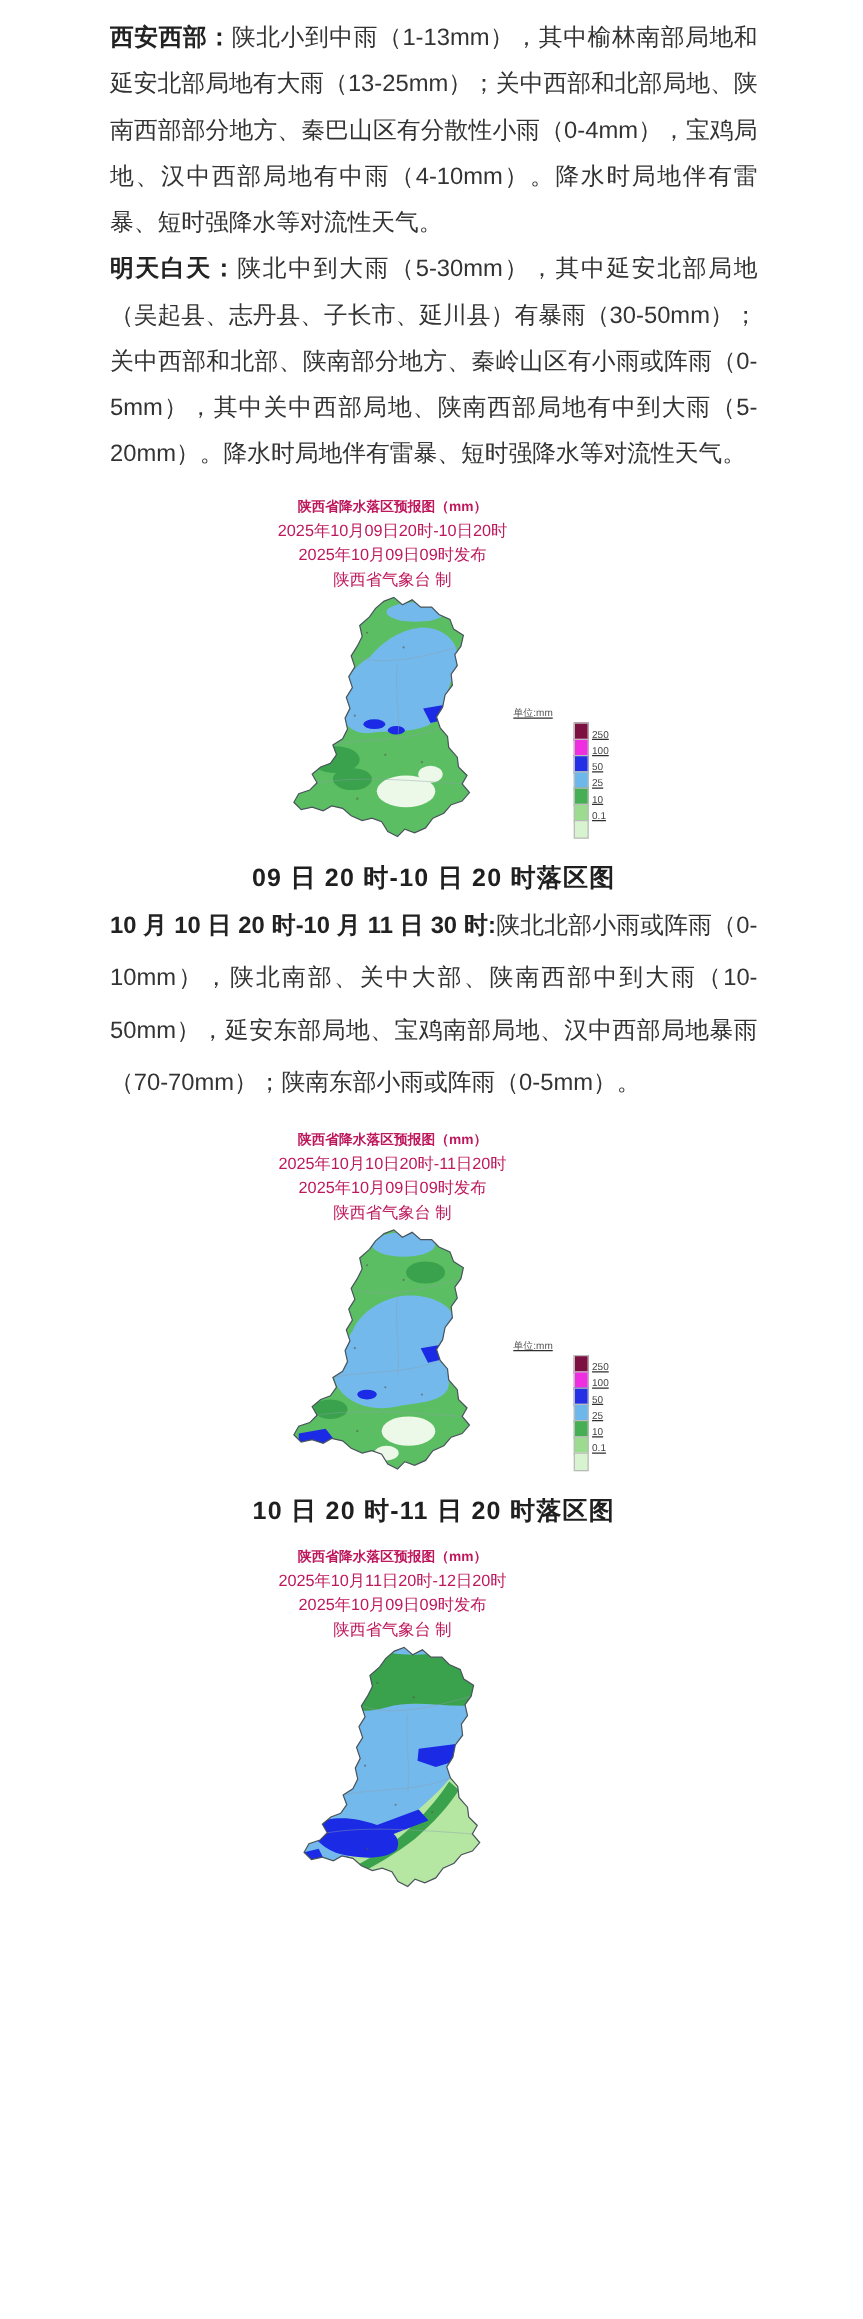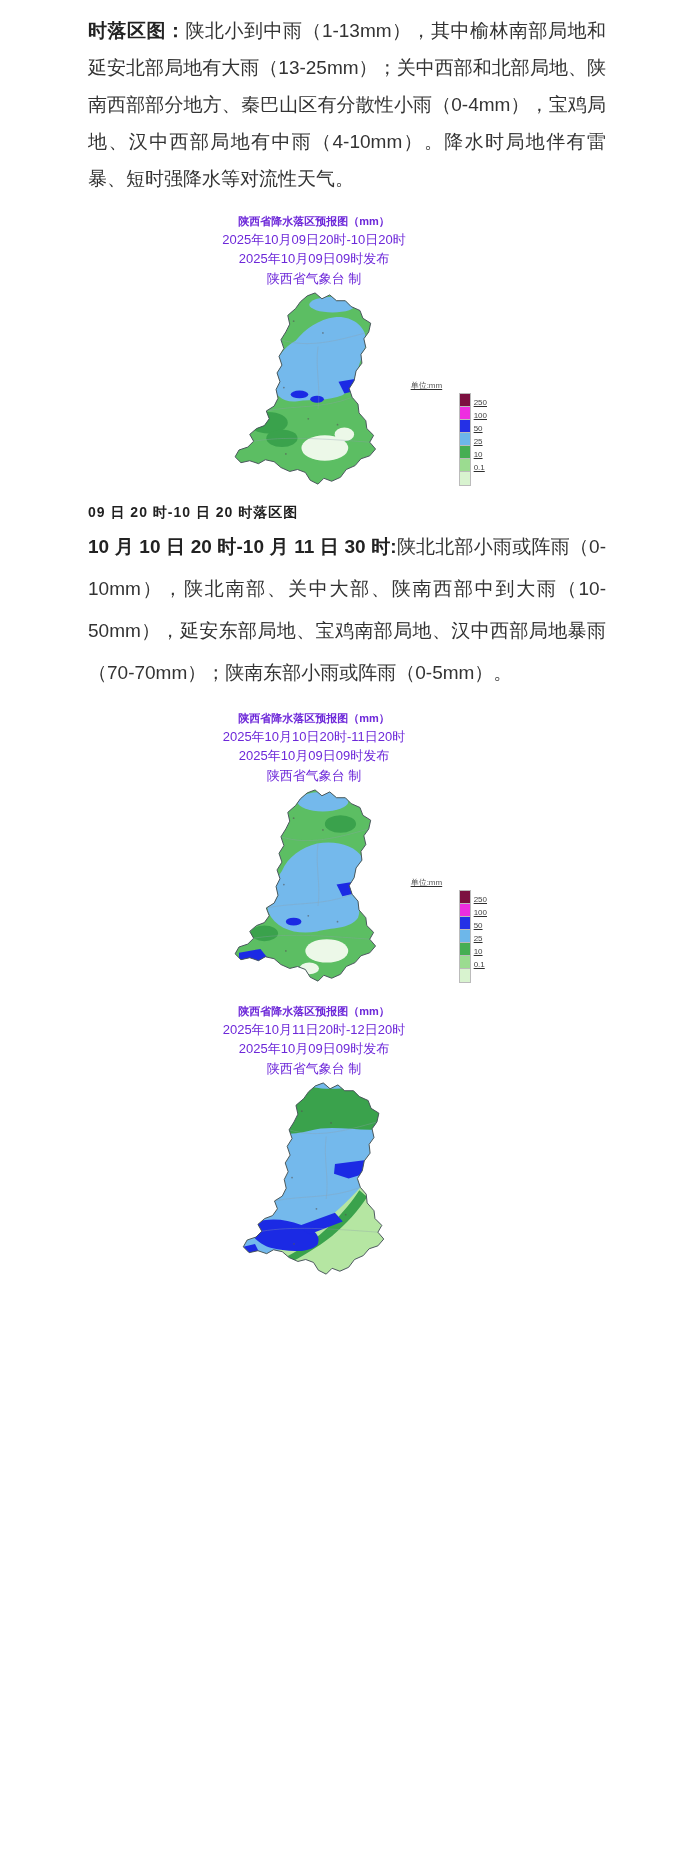--- a/index.html
+++ b/index.html
@@ -3,41 +3,42 @@
 <meta charset="utf-8">
 <style>
   html,body{margin:0;padding:0;background:#ffffff;}
   body{width:690px;font-family:"Liberation Sans","DejaVu Sans",sans-serif;color:#2e2e2e;}
   .content{padding:12px 84px 26px 88px;}
   .sec-title{font-size:21px;font-weight:bold;color:#222;margin:4px 0 10px 0;letter-spacing:2px;}
   p.fc{font-size:19px;line-height:37px;margin:0;text-align:justify;text-justify:inter-character;color:#333;}
   p.fc.wide{line-height:42px;}
   p.fc .lead{font-weight:bold;color:#222;}
   .map-fig{width:280px;margin:16px auto 6px auto;}
-  .map-header{width:214px;text-align:center;color:#6d28d9;line-height:1.5;}
+  .map-header{width:214px;text-align:center;color:#be185d;line-height:1.5;}
   .mh1{font-size:11px;font-weight:bold;}
   .mh2{font-size:13px;}
   .map-row{display:flex;align-items:flex-end;margin-top:2px;text-decoration:underline;}
   .map-svg{display:block;}
   .legend{margin-left:6px;margin-bottom:6px;}
   .legend-unit{font-size:8px;color:#555;margin-bottom:2px;white-space:nowrap;}
   .leg-row{display:flex;height:13px;margin-left:48px;}
   .swatch{width:10px;height:13px;border:0.5px solid #bbb;}
   .leg-label{font-size:8px;color:#444;margin-left:3px;transform:translateY(6px);line-height:1;}
-  .map-caption{font-size:14px;font-weight:bold;color:#1f1f1f;margin:14px 0 4px 0;letter-spacing:1px;white-space:nowrap;}
+  .map-caption{font-size:20px;font-weight:bold;color:#1f1f1f;text-align:center;margin:14px 0 4px 0;letter-spacing:1px;white-space:nowrap;}
 </style>
 </head>
 <body>
 
 <div class="content">
 
 
-  <p class="fc"><span class="lead">时落区图：</span><span>陕北小到中雨（1-13mm），其中榆林南部局地和延安北部局地有大雨（13-25mm）；关中西部和北部局地、陕南西部部分地方、秦巴山区有分散性小雨（0-4mm），宝鸡局地、汉中西部局地有中雨（4-10mm）。降水时局地伴有雷暴、短时强降水等对流性天气。</span></p>
-
-
+  <p class="fc"><span class="lead">西安西部：</span><span>陕北小到中雨（1-13mm），其中榆林南部局地和延安北部局地有大雨（13-25mm）；关中西部和北部局地、陕南西部部分地方、秦巴山区有分散性小雨（0-4mm），宝鸡局地、汉中西部局地有中雨（4-10mm）。降水时局地伴有雷暴、短时强降水等对流性天气。</span></p>
+
+
+  <p class="fc"><span class="lead">明天白天：</span><span>陕北中到大雨（5-30mm），其中延安北部局地（吴起县、志丹县、子长市、延川县）有暴雨（30-50mm）；关中西部和北部、陕南部分地方、秦岭山区有小雨或阵雨（0-5mm），其中关中西部局地、陕南西部局地有中到大雨（5-20mm）。降水时局地伴有雷暴、短时强降水等对流性天气。</span></p>
 
   <div class="map-fig">
     <div class="map-header">
       <div class="mh1">陕西省降水落区预报图（mm）</div>
       <div class="mh2">2025年10月09日20时-10日20时</div>
       <div class="mh2">2025年10月09日09时发布</div>
       <div class="mh2">陕西省气象台 制</div>
     </div>
     <div class="map-row">
       <svg class="map-svg" width="214" height="200" viewBox="0 0 165 205">
@@ -177,20 +178,21 @@
         <div class="leg-row">
             <div class="swatch" style="background: rgb(155, 220, 144);"></div>
             <span class="leg-label">0.1</span>
           </div>
         <div class="leg-row">
             <div class="swatch" style="background: rgb(216, 243, 207);"></div>
           </div>
       </div>
     </div>
   </div>
+  <div class="map-caption">10 日 20 时-11 日 20 时落区图</div>
 
 
   <div class="map-fig">
     <div class="map-header">
       <div class="mh1">陕西省降水落区预报图（mm）</div>
       <div class="mh2">2025年10月11日20时-12日20时</div>
       <div class="mh2">2025年10月09日09时发布</div>
       <div class="mh2">陕西省气象台 制</div>
     </div>
     <div class="map-row">

